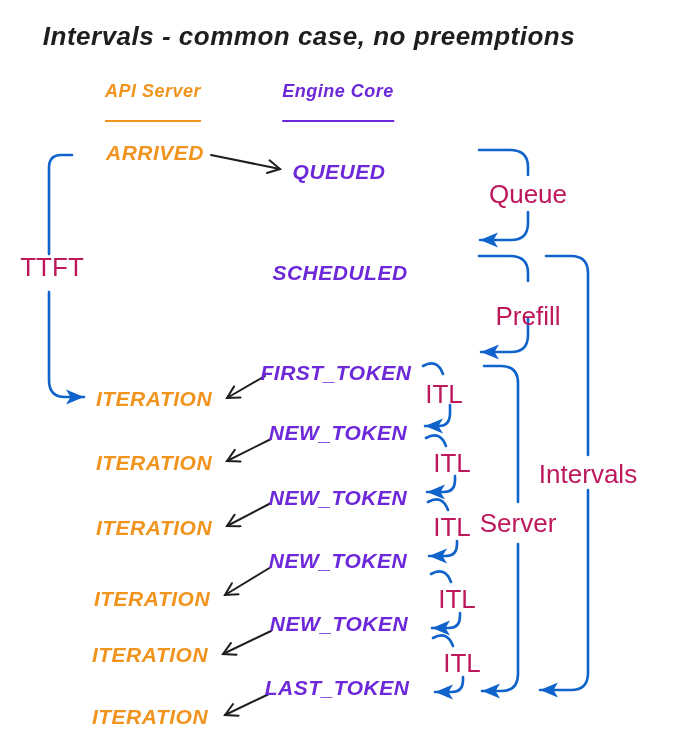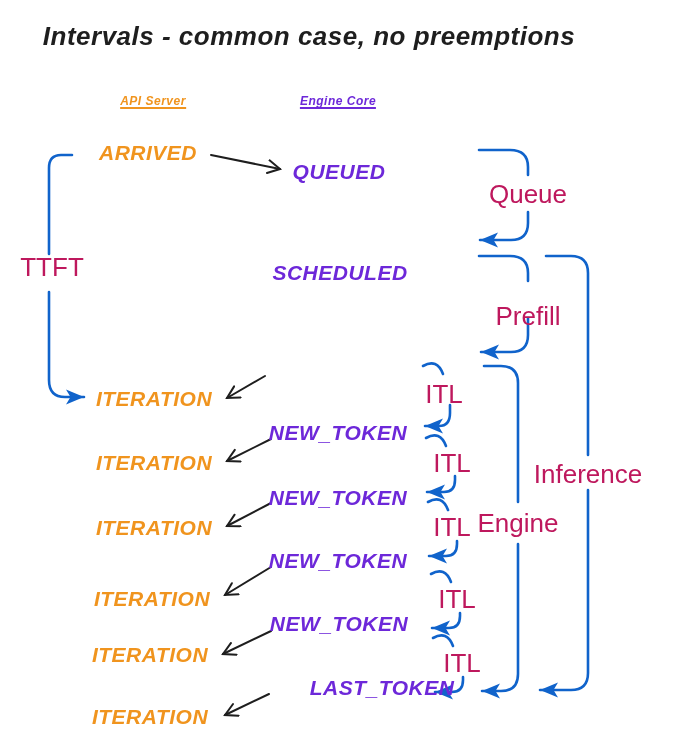--- a/index.html
+++ b/index.html
@@ -17,21 +17,21 @@
     white-space:nowrap;
     line-height:1;
   }
   .hand{
     font-family:"Liberation Sans",sans-serif;
     font-style:italic;
     font-weight:700;
     letter-spacing:0.5px;
   }
   .title{font-size:26px;color:#1E1E1E;}
-  .hdr{font-size:12px;padding-bottom:0;border-bottom:2px solid currentColor;}
+  .hdr{font-size:18px;padding-bottom:20px;border-bottom:2px solid currentColor;}
   .ev{font-size:21px;}
   .c-orange{color:#F0941E;}
   .c-red{color:#6d28d9;}
   .blue-lbl{
     font-family:"Liberation Sans",sans-serif;
     font-weight:400;
     font-size:26px;
     color:#be185d;
   }
 </style>
@@ -88,40 +88,41 @@
       <path d="M 433,638 Q 447,630 453,646"></path>
       <path d="M 463,677 L 463,680 Q 463,692 452,692 L 435,692" marker-end="url(#arrowBlue)"></path>
     </g>
   </svg>
 
   <div class="lbl hand title" style="left:309px;top:36px;">Intervals - common case, no preemptions</div>
 
   <div class="lbl hand hdr c-orange" style="left:153px;top:102px;">API Server</div>
   <div class="lbl hand hdr c-red" style="left:338px;top:102px;">Engine Core</div>
 
-  <div class="lbl hand ev c-orange" style="left:148px;top:152px;">ARRIVED</div>
+  <div class="lbl hand ev c-orange" style="left:155px;top:152px;">ARRIVED</div>
   <div class="lbl hand ev c-orange" style="left:154px;top:398px;">ITERATION</div>
   <div class="lbl hand ev c-orange" style="left:154px;top:462px;">ITERATION</div>
   <div class="lbl hand ev c-orange" style="left:154px;top:527px;">ITERATION</div>
   <div class="lbl hand ev c-orange" style="left:152px;top:598px;">ITERATION</div>
   <div class="lbl hand ev c-orange" style="left:150px;top:654px;">ITERATION</div>
   <div class="lbl hand ev c-orange" style="left:150px;top:716px;">ITERATION</div>
 
   <div class="lbl hand ev c-red" style="left:339px;top:171px;">QUEUED</div>
   <div class="lbl hand ev c-red" style="left:340px;top:272px;text-align:center;">SCHEDULED</div>
+  <div class="lbl hand ev c-red" style="left:336px;top:372px;">FIRST_TOKEN</div>
   <div class="lbl hand ev c-red" style="left:338px;top:432px;">NEW_TOKEN</div>
   <div class="lbl hand ev c-red" style="left:338px;top:497px;">NEW_TOKEN</div>
   <div class="lbl hand ev c-red" style="left:338px;top:560px;">NEW_TOKEN</div>
   <div class="lbl hand ev c-red" style="left:339px;top:623px;">NEW_TOKEN</div>
-  <div class="lbl hand ev c-red" style="left:337px;top:687px;margin-left:45px;">LAST_TOKEN</div>
+  <div class="lbl hand ev c-red" style="left:337px;top:687px;">LAST_TOKEN</div>
 
   <div class="lbl blue-lbl" style="left:52px;top:267px;">TTFT</div>
   <div class="lbl blue-lbl" style="left:528px;top:194px;">Queue</div>
   <div class="lbl blue-lbl" style="left:528px;top:316px;">Prefill</div>
-  <div class="lbl blue-lbl" style="left:588px;top:474px;">Inference</div>
-  <div class="lbl blue-lbl" style="left:518px;top:523px;">Engine</div>
+  <div class="lbl blue-lbl" style="left:588px;top:474px;">Intervals</div>
+  <div class="lbl blue-lbl" style="left:518px;top:523px;">Server</div>
   <div class="lbl blue-lbl" style="left:444px;top:394px;">ITL</div>
   <div class="lbl blue-lbl" style="left:452px;top:463px;">ITL</div>
   <div class="lbl blue-lbl" style="left:452px;top:527px;">ITL</div>
   <div class="lbl blue-lbl" style="left:457px;top:599px;">ITL</div>
   <div class="lbl blue-lbl" style="left:462px;top:663px;">ITL</div>
 
 </div>
 
 </body></html>

